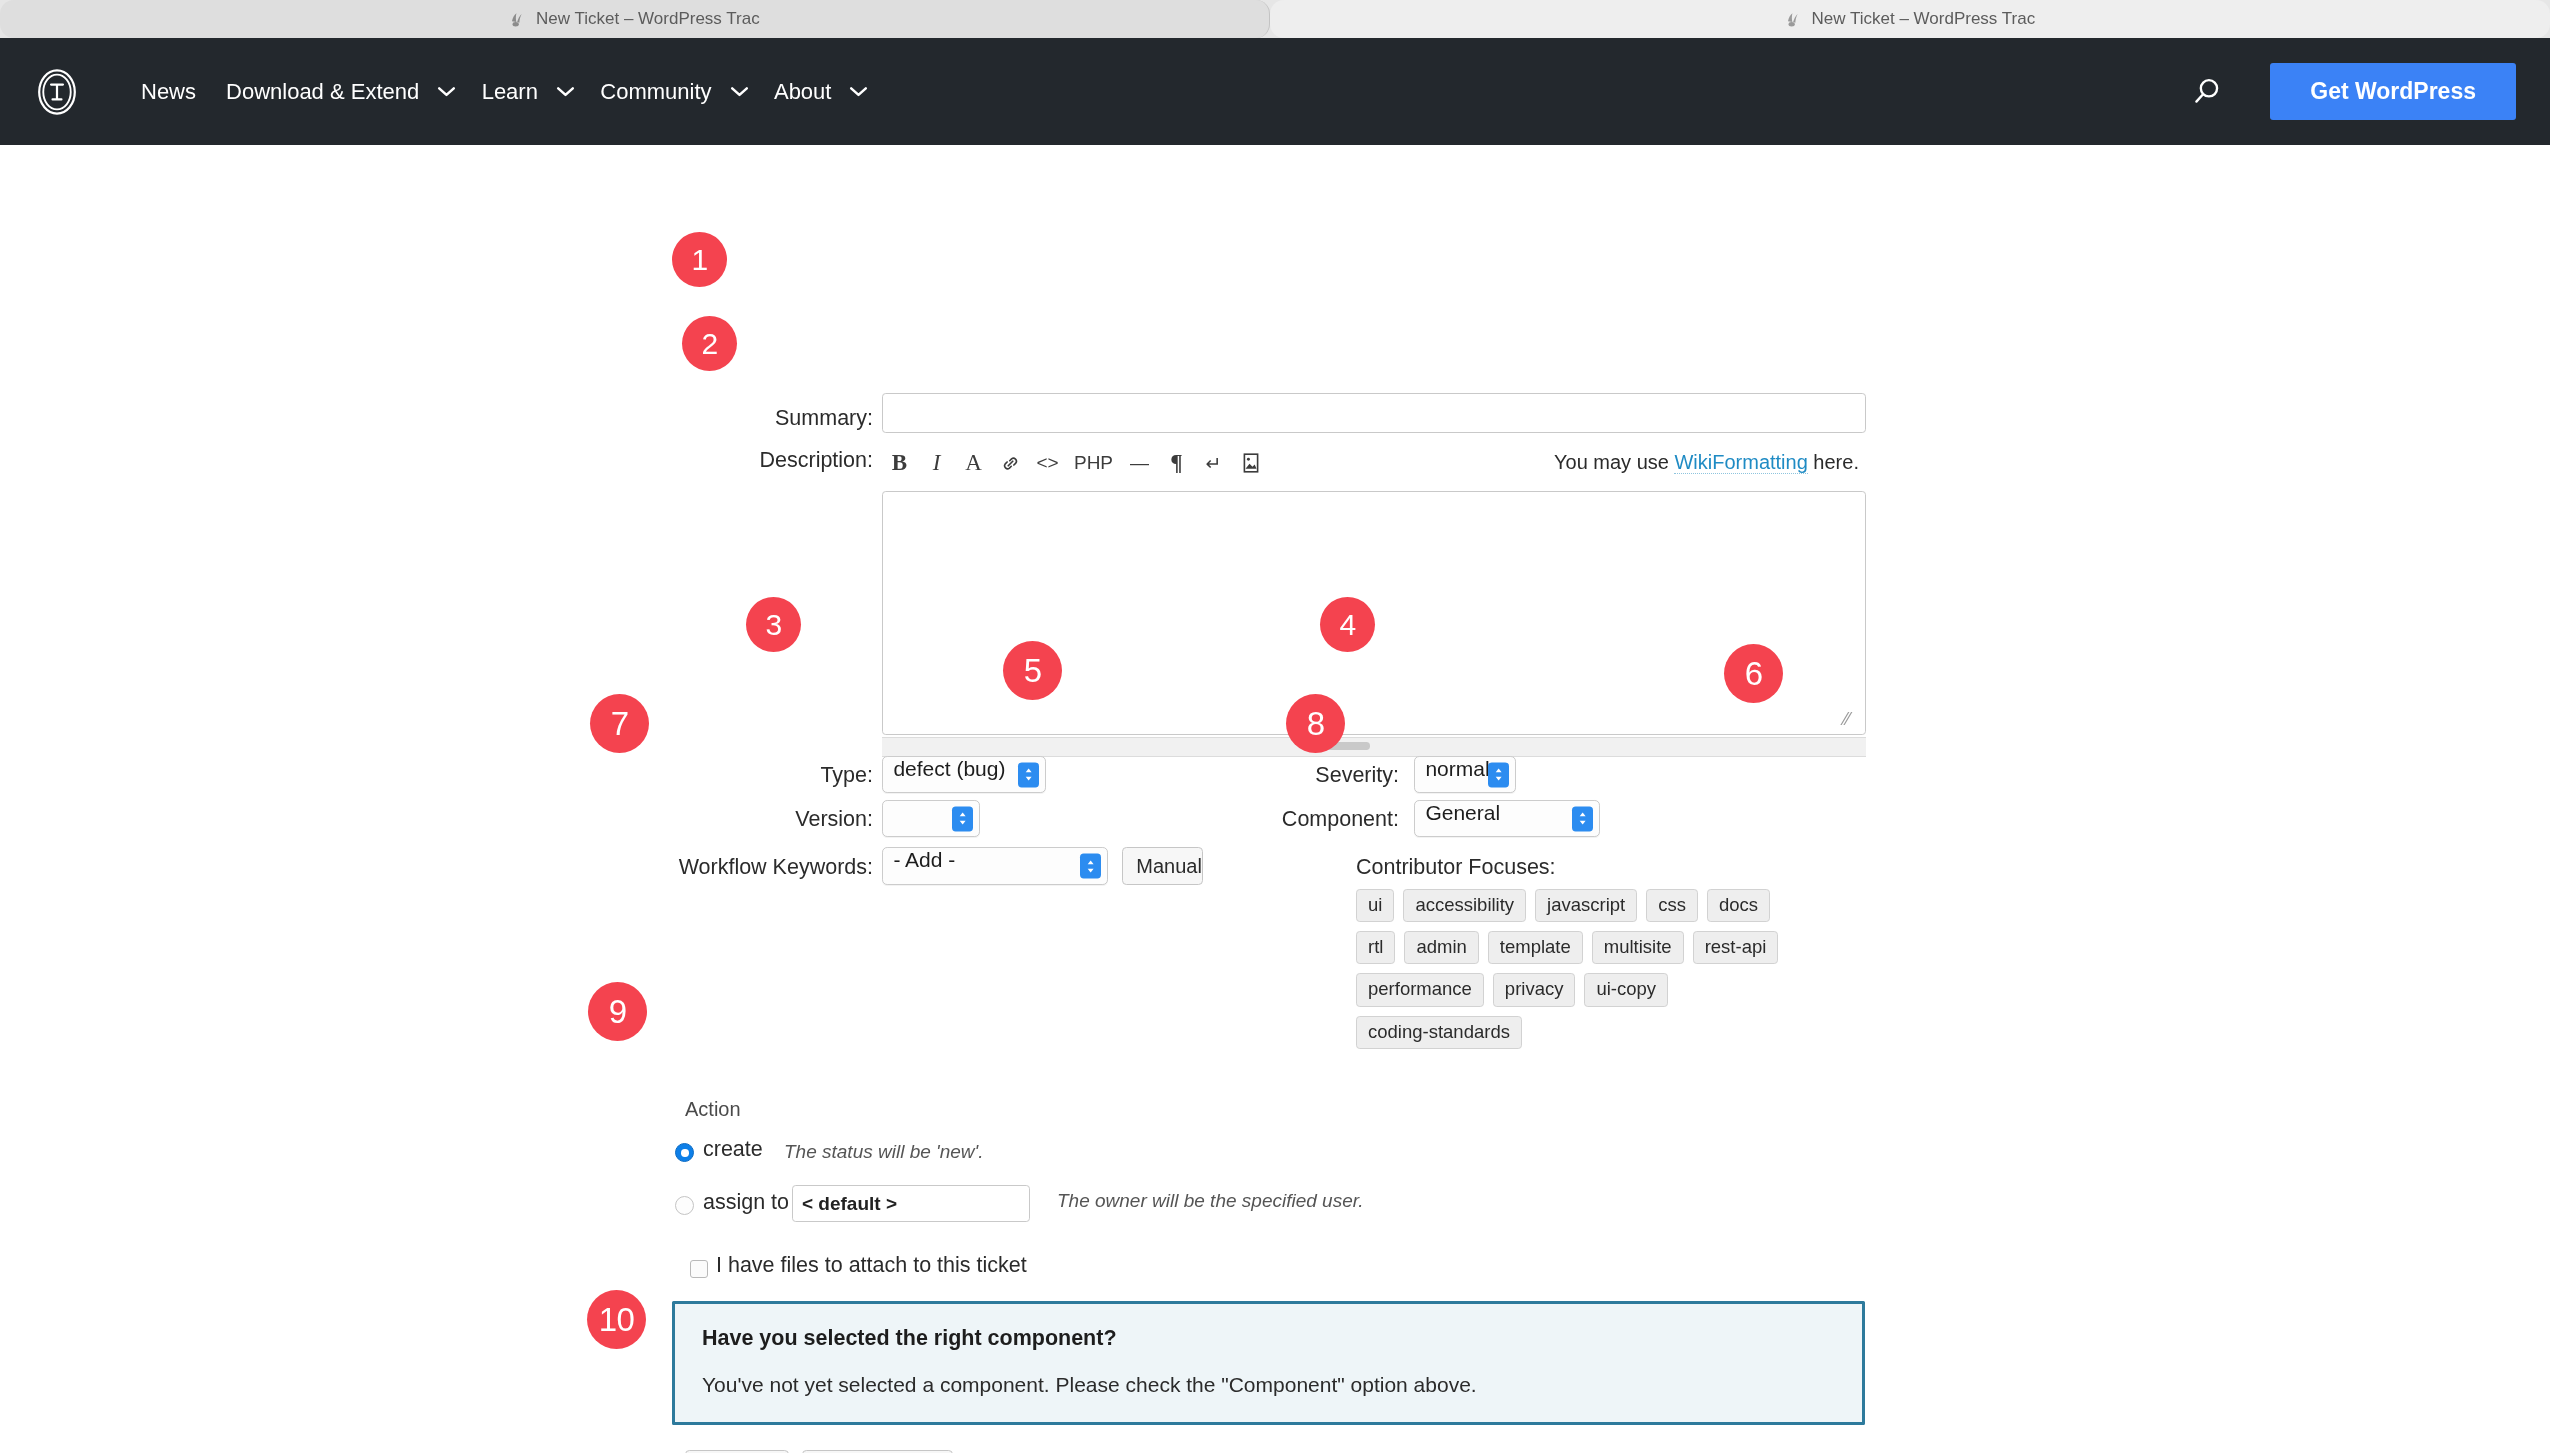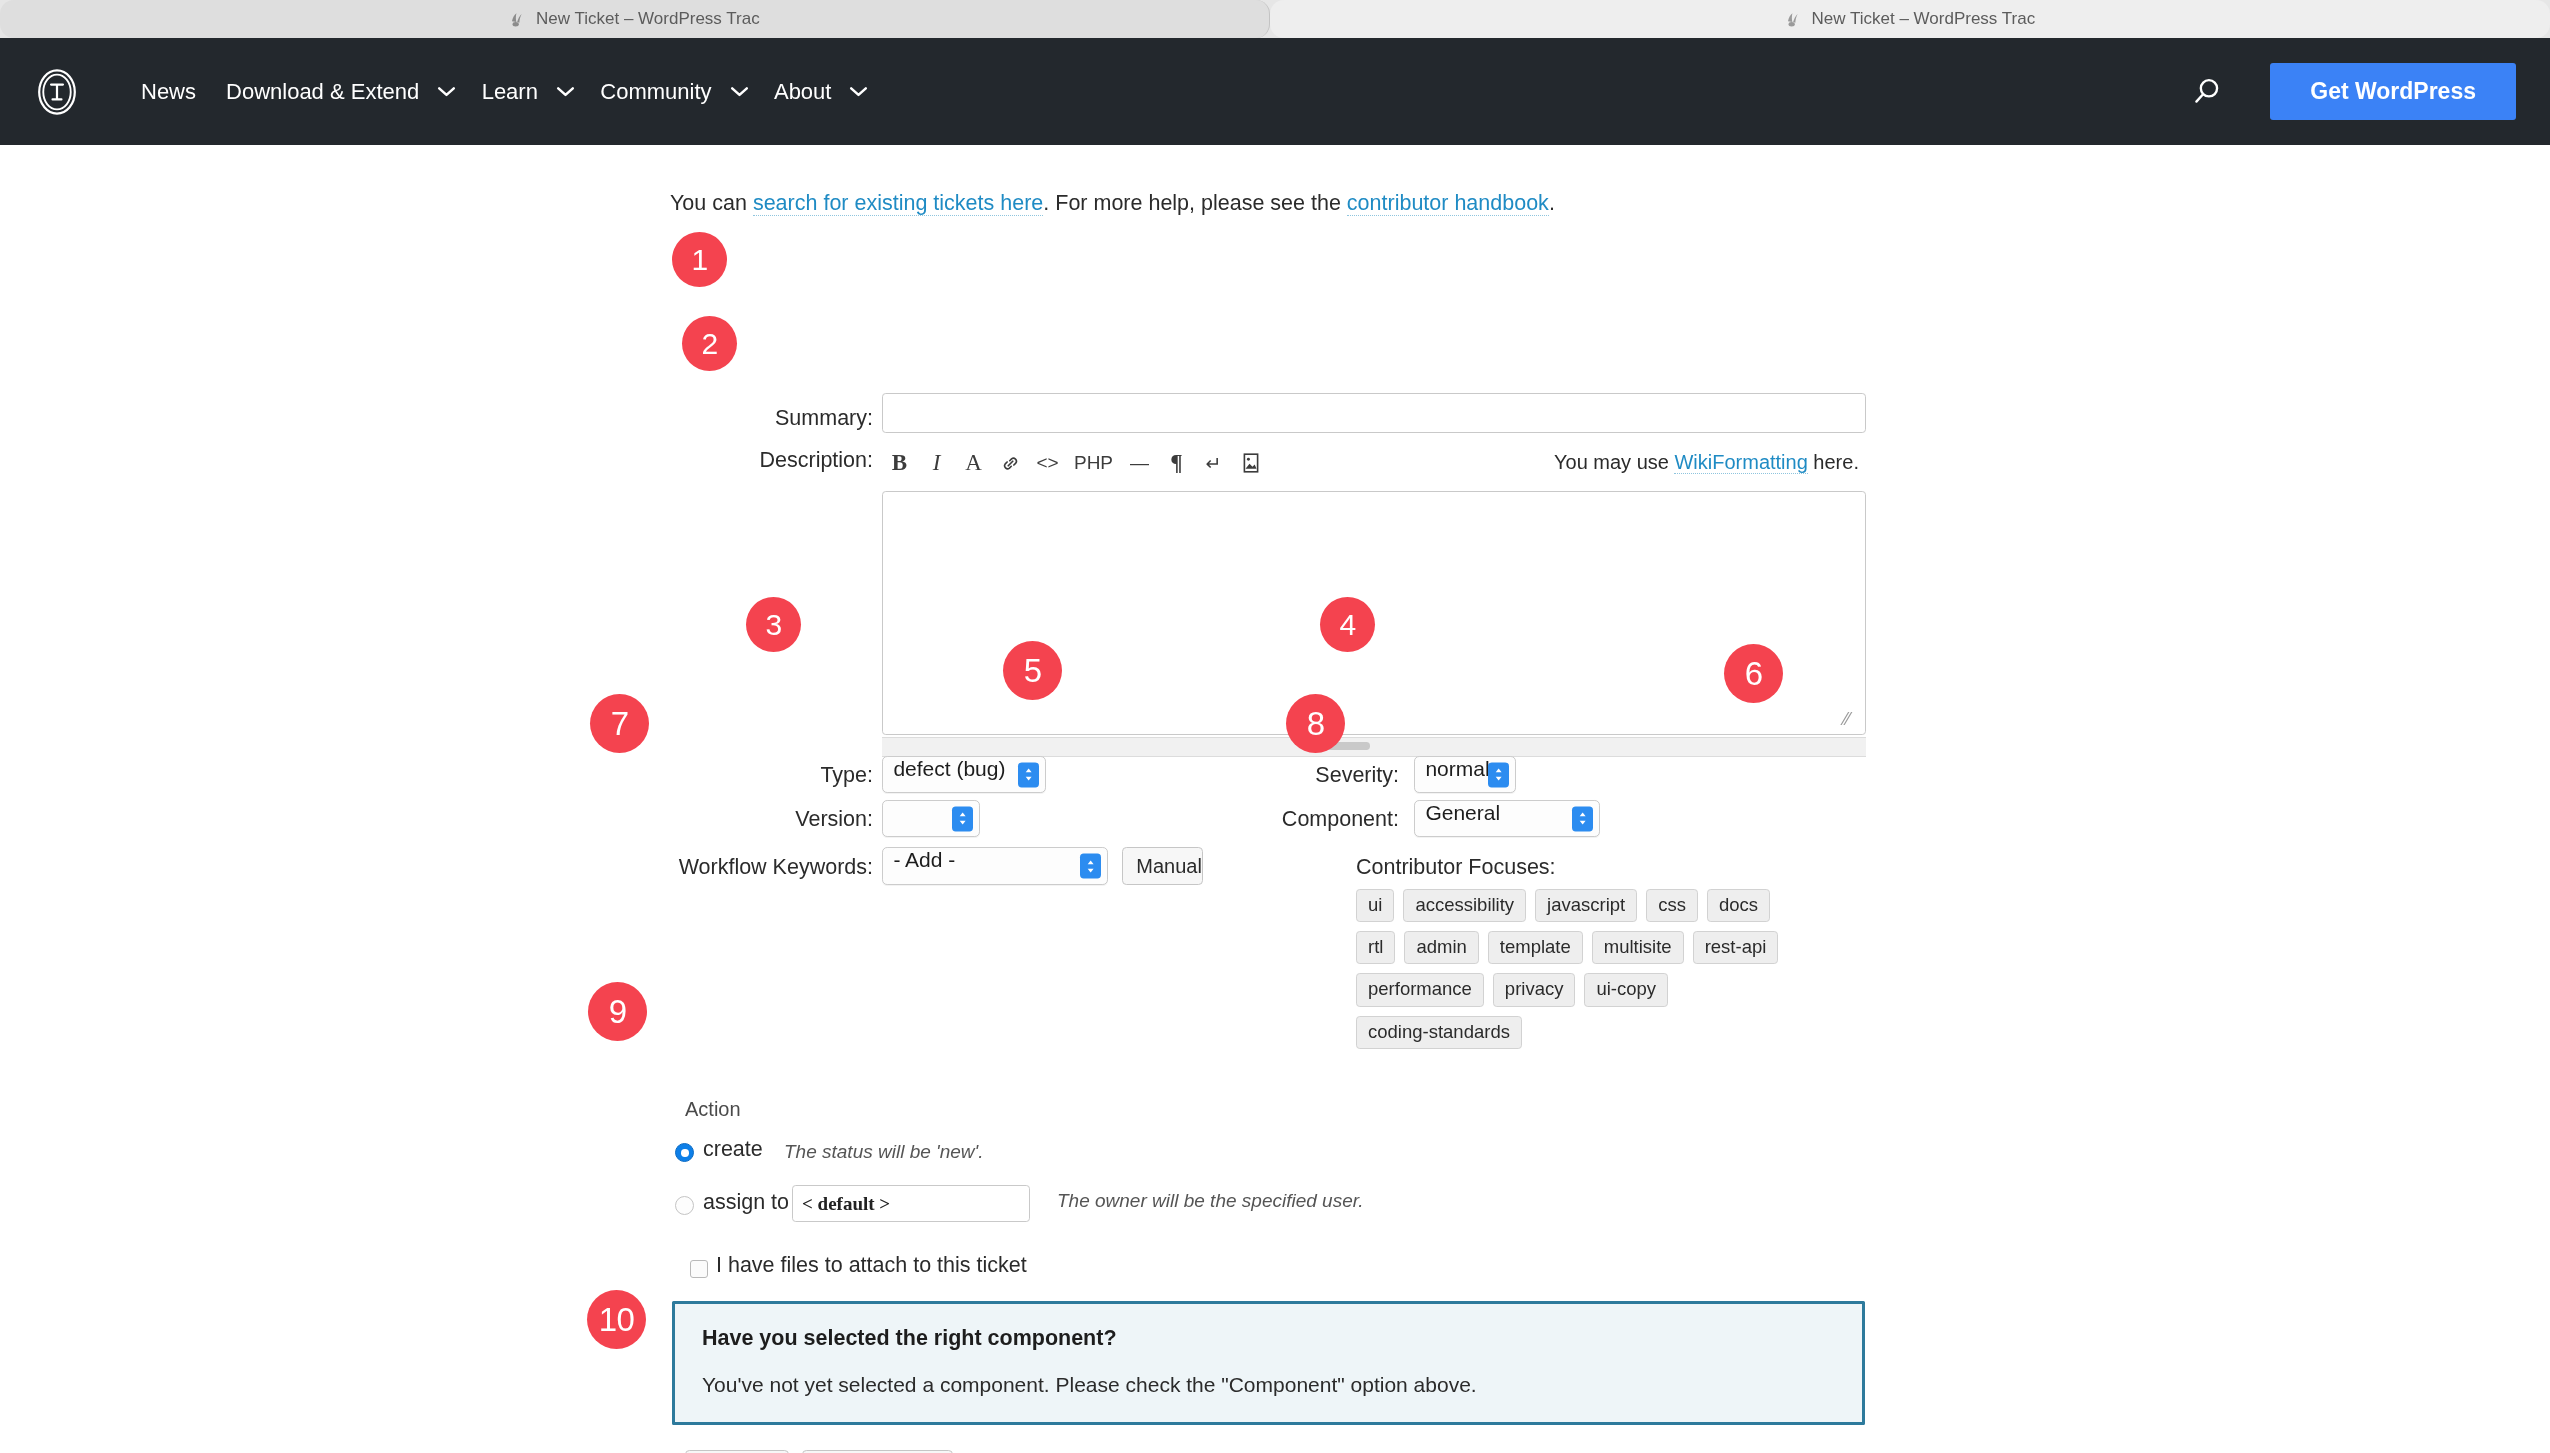--- a/index.html
+++ b/index.html
@@ -135,21 +135,21 @@
     text-align: right;
     white-space: nowrap;
   }
   .txtin {
     position: absolute;
     box-sizing: border-box;
     background: #ffffff;
     border: 0.7px solid #c9c9c9;
     border-radius: 3.7px;
     font-size: 21px;
-    font-family: Liberation Serif, serif;
+    font-family: Liberation Sans, sans-serif;
     color: #222;
     padding: 0 9px;
     outline: none;
   }
   .ta {
     position: absolute;
     box-sizing: border-box;
     background: #ffffff;
     border: 0.7px solid #c9c9c9;
     border-radius: 3.7px;
@@ -441,23 +441,20 @@
         <circle cx="27" cy="18" r="11" fill="none" stroke="#ffffff" stroke-width="3.2"></circle>
         <path d="M19 26 L10 36" stroke="#ffffff" stroke-width="3.2" stroke-linecap="round"></path>
       </svg>
     </span>
 
     <button class="getwp">Get WordPress</button>
   </div>
 
   <div class="content">
 
-    <div class="intro">
-      <span>You can </span><a class="wlink">search for existing tickets here</a><span>. For more help, please see the </span><a class="wlink">contributor handbook</a><span>.</span>
-    </div>
 
     <div class="lbl" style="left:651px; top:261px; width:222px;">Summary:</div>
     <input class="txtin" style="left: 882px; top: 248px; width: 984px; height: 40px;" value="">
 
     <div class="lbl" style="left:636px; top:303px; width:237px;">Description:</div>
 
     <div class="wtoolbar" style="left:881px; top:300px;">
       <span class="wbtn" style="font-weight:bold;">B</span>
       <span class="wbtn" style="font-style:italic;">I</span>
       <span class="wbtn">A</span>

